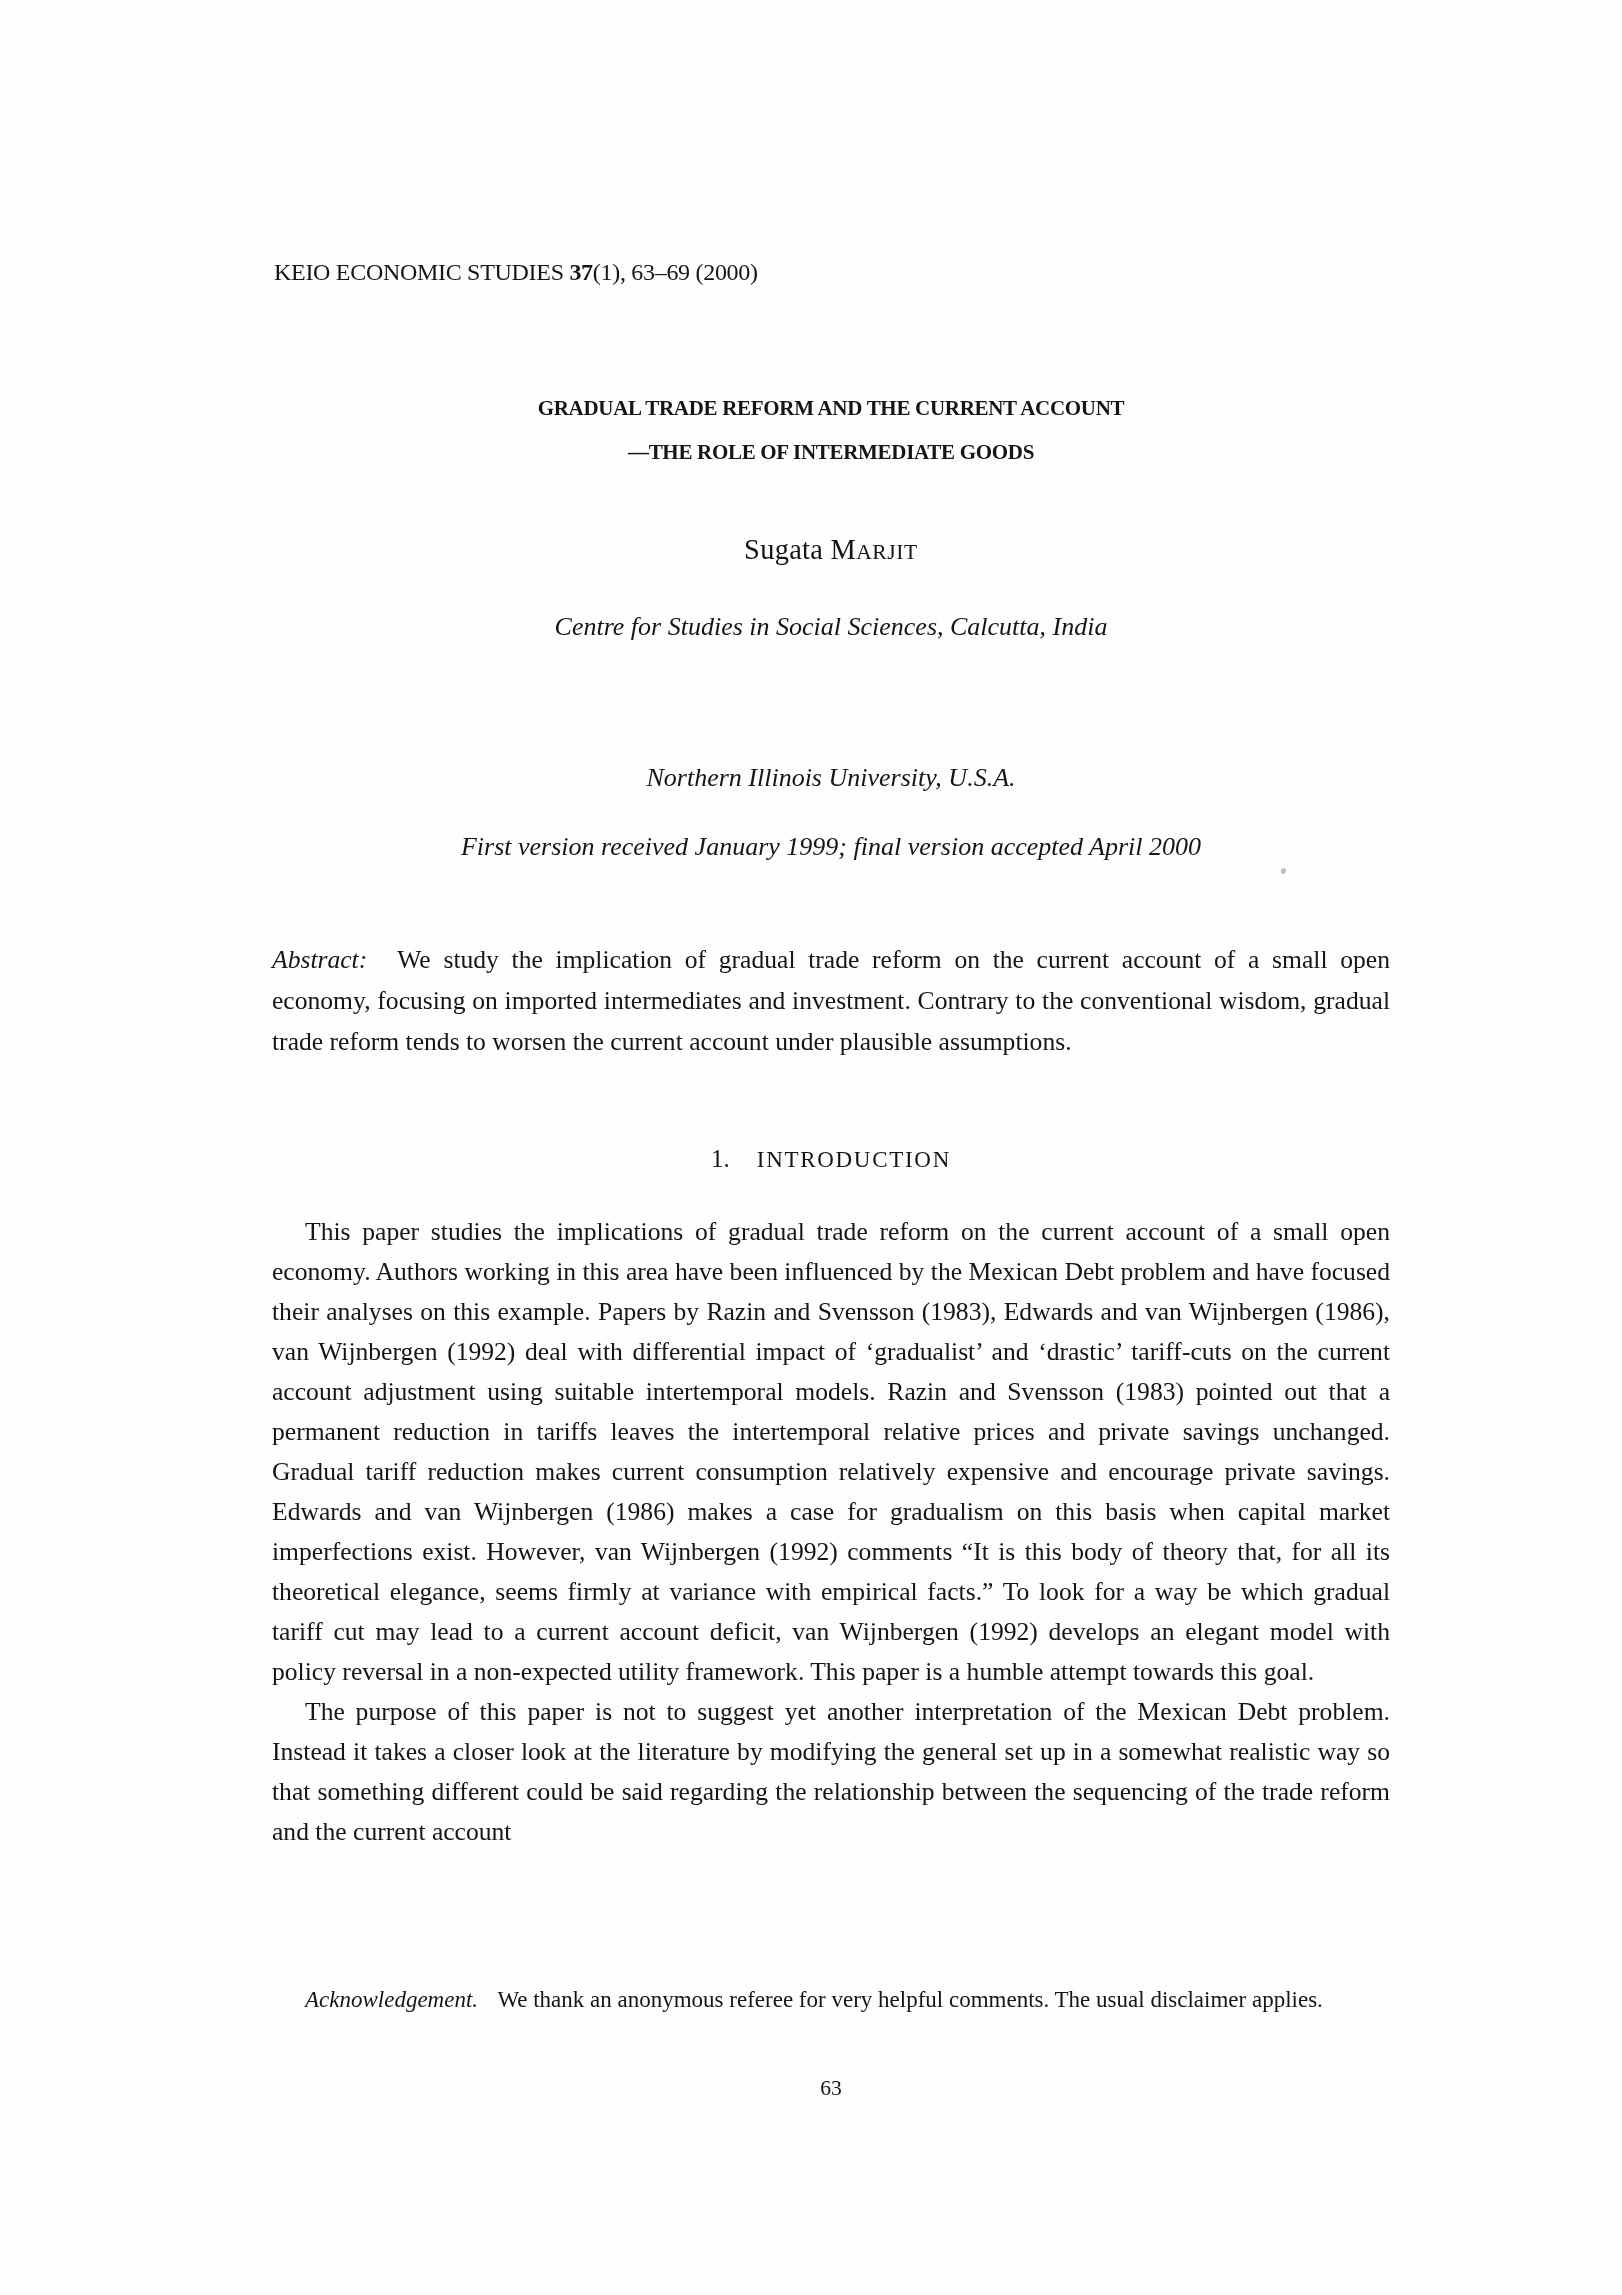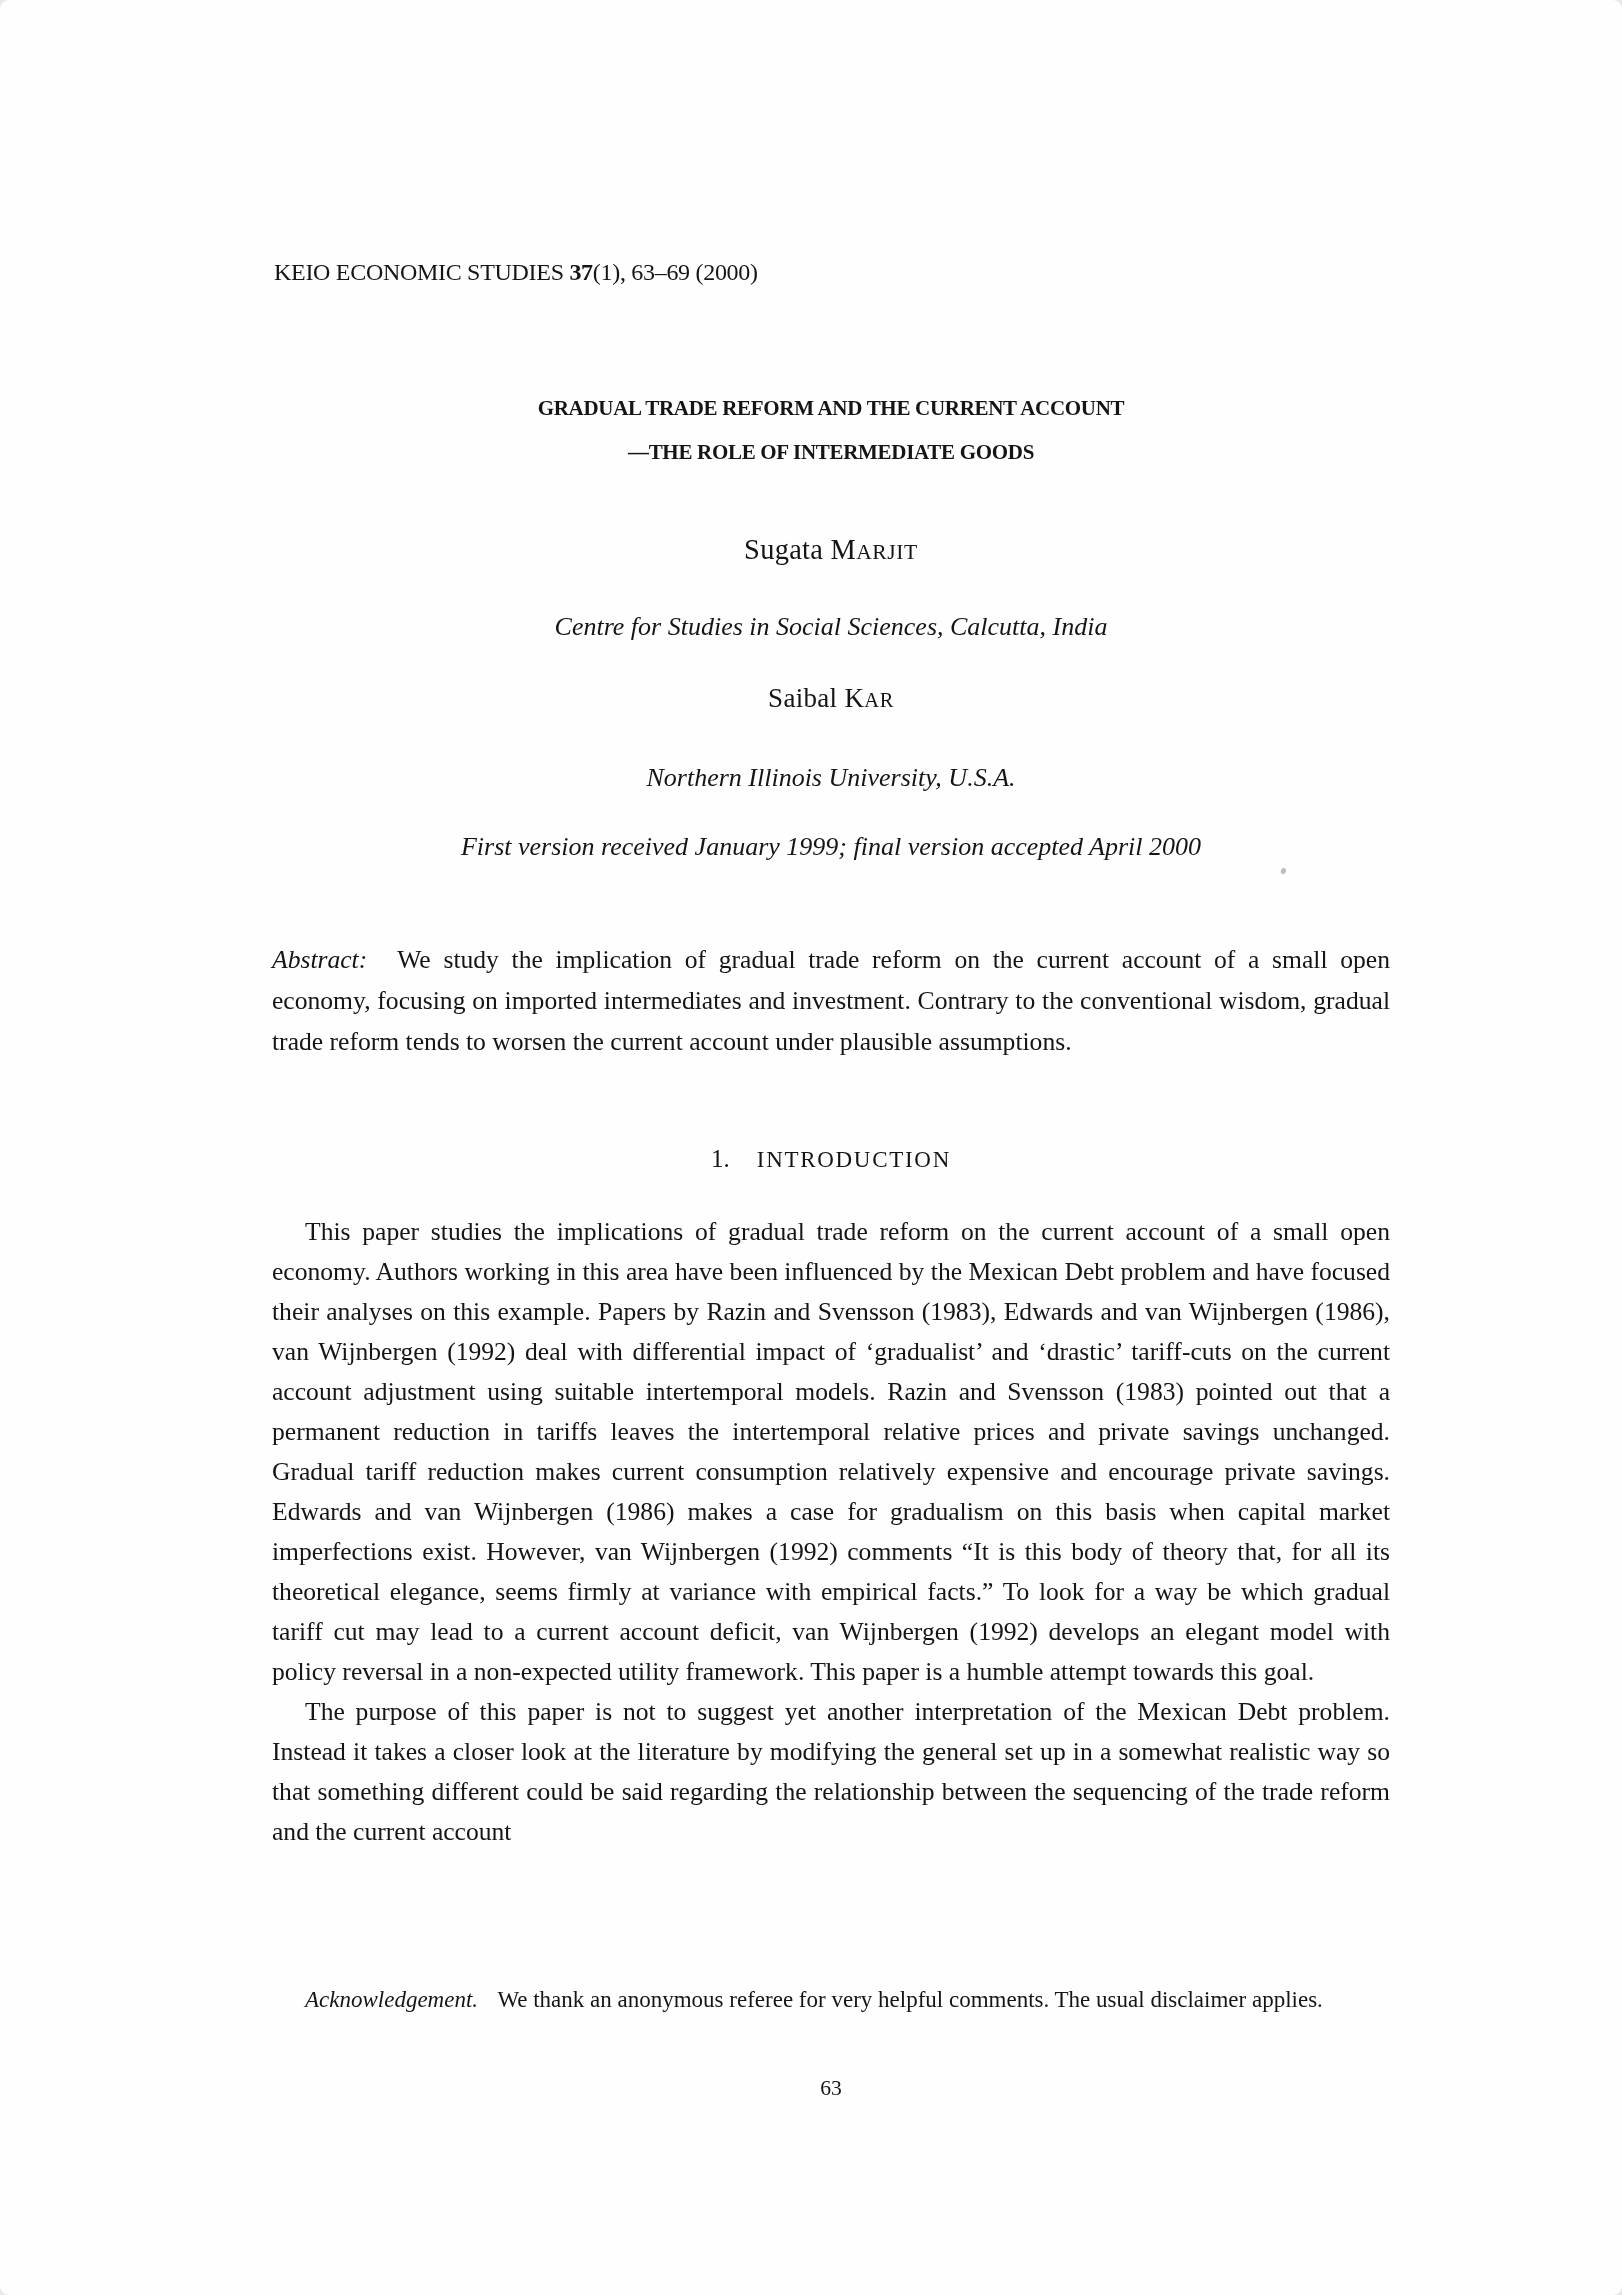--- a/index.html
+++ b/index.html
@@ -8,21 +8,20 @@
     background: #e8e8e8;
   }
   .page {
     position: relative;
     width: 1622px;
     height: 2295px;
     background: #fefefe;
     font-family: "Liberation Serif", "DejaVu Serif", serif;
     color: #151515;
     overflow: hidden;
-    border-radius: 9px;
   }
   .col {
     position: absolute;
     left: 272px;
     width: 1118px;
   }
   .journal-header {
     position: absolute;
     left: 274px;
     top: 259px;
@@ -131,21 +130,20 @@
 
   <h1 class="col title">
     <span class="tline">GRADUAL TRADE REFORM AND THE CURRENT ACCOUNT</span>
     <span class="tline">—THE ROLE OF INTERMEDIATE GOODS</span>
   </h1>
 
   <div class="col centerline author pos-author1"><span>Sugata </span><span>M</span><span class="sc">ARJIT</span></div>
 
   <div class="col centerline affil pos-affil1">Centre for Studies in Social Sciences, Calcutta, India</div>
 
-  <div class="col centerline author pos-author2"><span>Saibal </span><span>K</span><span class="sc">AR</span></div>
 
   <div class="col centerline affil pos-affil2">Northern Illinois University, U.S.A.</div>
 
   <div class="col centerline received">First version received January 1999; final version accepted April 2000</div>
 
   <div class="col abstract"><span class="ital">Abstract:</span><span class="wgap"></span><span>We study the implication of gradual trade reform on the current account of a small open economy, focusing on imported intermediates and investment. Contrary to the conventional wisdom, gradual trade reform tends to worsen the current account under plausible assumptions.</span></div>
 
   <div class="col section-heading"><span class="secnum">1.</span><span class="sectitle">INTRODUCTION</span></div>
 
   <div class="col body-text">

